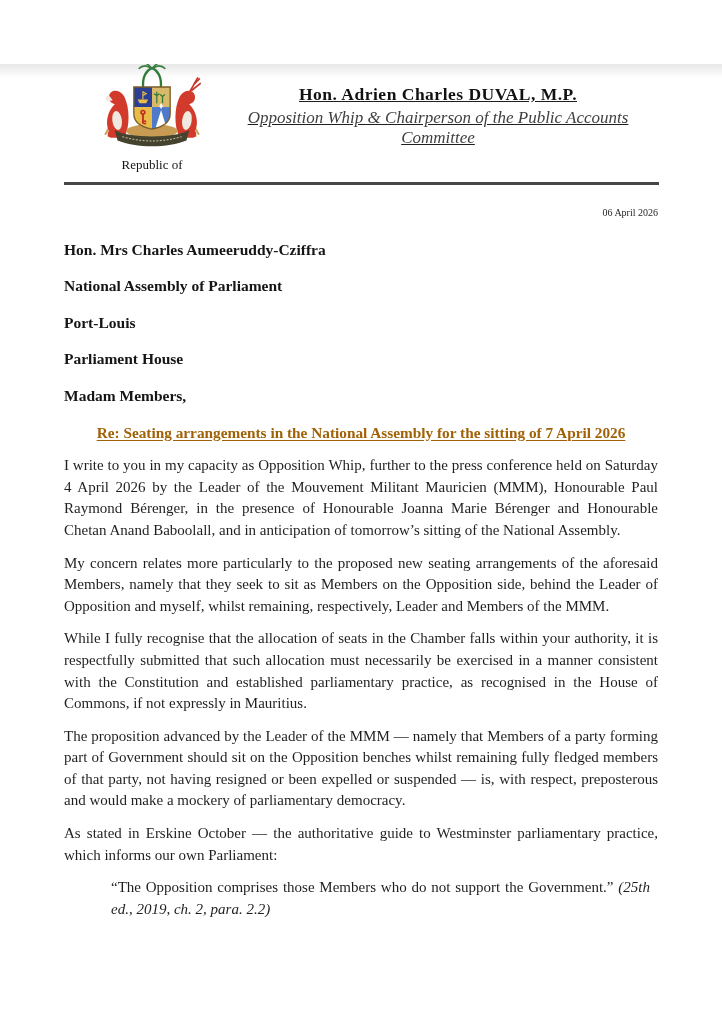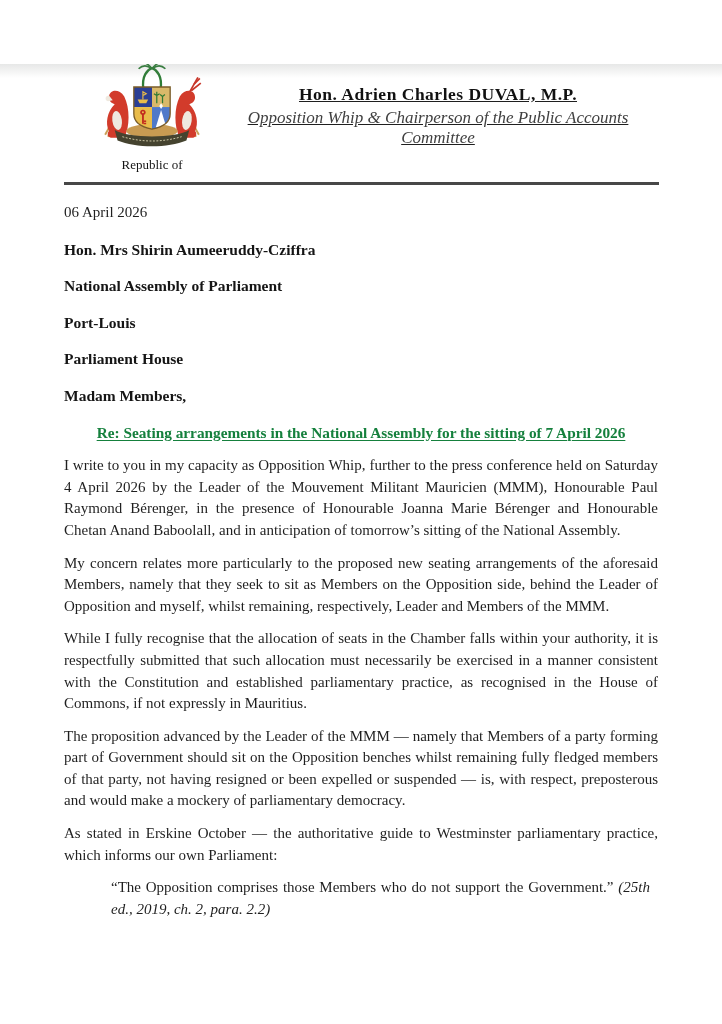--- a/index.html
+++ b/index.html
@@ -30,28 +30,28 @@
     font-size: 17.5px; font-weight: bold; letter-spacing: 0.5px; color: #111;
   }
   .letterhead-subtitle {
     font-size: 17px; font-style: italic; margin-top: 3px; color: #404040;
   }
   .rule {
     border: none; border-top: 3.6px solid #474747;
     margin: 9px 63px 0 64px;
   }
   .content { padding: 0 64px; font-size: 15px; line-height: 21.6px; }
-  .date-line { margin-top: 17px; text-align: left; font-size: 15px; }
+  .date-line { margin-top: 17px; text-align: right; font-size: 10px; }
   .address { margin-top: 15px; }
   .address p, .salutation { font-weight: bold; font-size: 15.5px; margin-bottom: 15px; color: #151515; }
   .salutation { margin-bottom: 0; }
   .subject {
     margin-top: 4px; margin-bottom: 12px;
     text-align: center; font-weight: bold; font-size: 15.3px;
-    text-decoration: underline; text-underline-offset: 2px; color: #15803d;
+    text-decoration: underline; text-underline-offset: 2px; color: #a16207;
   }
   .body-text p { text-align: justify; margin-bottom: 11px; }
   .quote { margin-left: 47px; margin-right: 8px; margin-bottom: 11px; }
   .quote.q-left { text-align: left; }
   .quote.q-justify { text-align: justify; }
   .citation { font-style: italic; }
 </style>
 </head>
 <body>
 
@@ -137,21 +137,21 @@
       <div class="letterhead-subtitle">Opposition Whip &amp; Chairperson of the Public Accounts Committee</div>
     </div>
   </div>
 
   <hr class="rule">
 
   <div class="content">
     <p class="date-line">06 April 2026</p>
 
     <div class="address">
-      <p>Hon. Mrs Shirin Aumeeruddy-Cziffra</p>
+      <p>Hon. Mrs Charles Aumeeruddy-Cziffra</p>
       <p>National Assembly of Parliament</p>
       <p>Port-Louis</p>
       <p>Parliament House</p>
       <p class="salutation">Madam Members,</p>
     </div>
 
     <p class="subject">Re: Seating arrangements in the National Assembly for the sitting of 7 April 2026</p>
 
     <div class="body-text">
       <p>I write to you in my capacity as Opposition Whip, further to the press conference held on Saturday 4 April 2026 by the Leader of the Mouvement Militant Mauricien (MMM), Honourable Paul Raymond Bérenger, in the presence of Honourable Joanna Marie Bérenger and Honourable Chetan Anand Baboolall, and in anticipation of tomorrow’s sitting of the National Assembly.</p>

